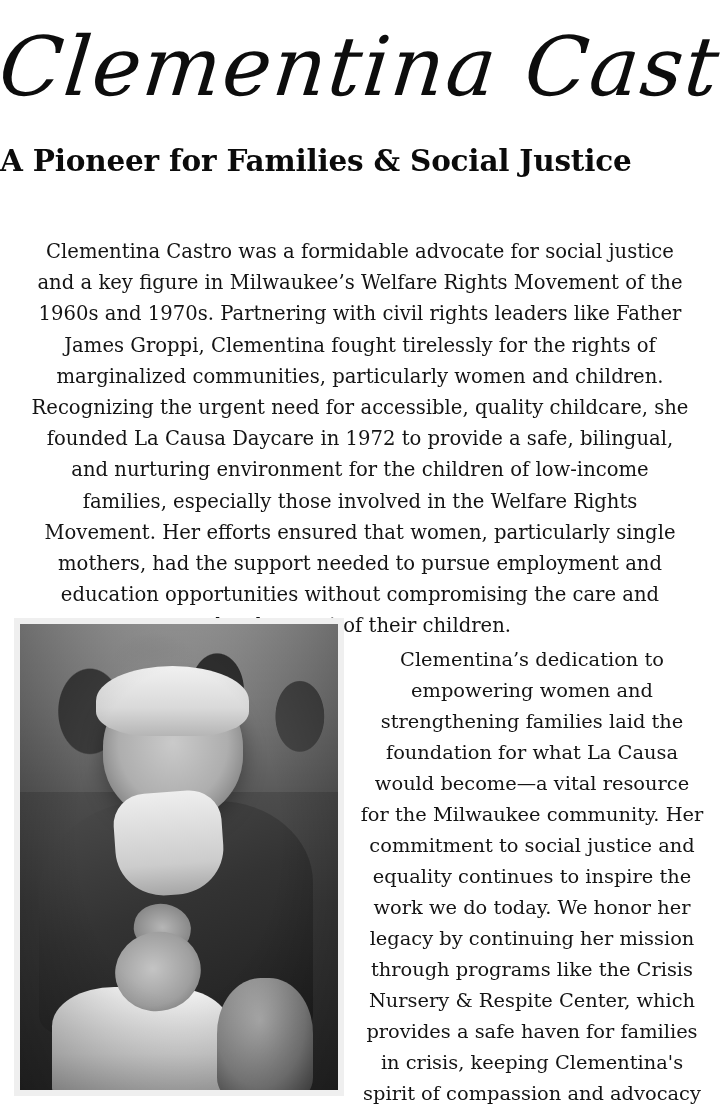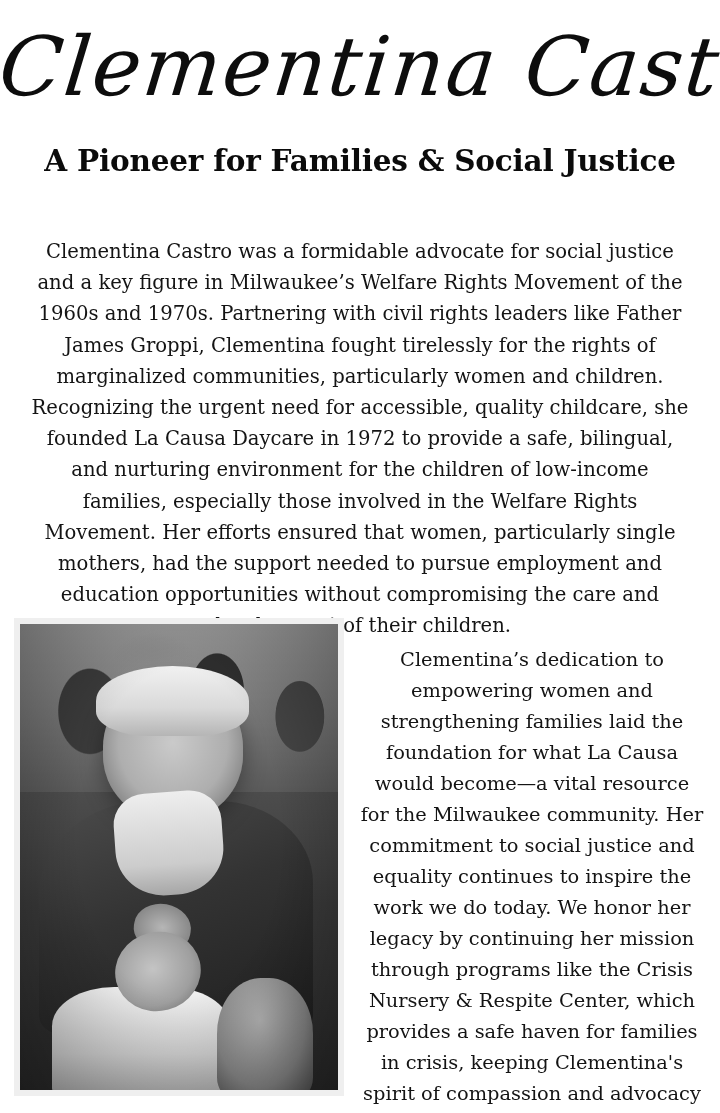--- a/index.html
+++ b/index.html
@@ -40,21 +40,21 @@
     white-space: nowrap;
     transform: skewX(-6deg);
   }
 
   
   .subtitle {
     position: absolute;
     top: 143px;
     left: 0;
     width: 720px;
-    text-align: center;
+    text-align: left;
     font-family: "DejaVu Serif", serif;
     font-weight: bold;
     font-size: 29.5px;
     letter-spacing: -0.2px;
     color: #0b0b0b;
     white-space: nowrap;
   }
 
   
   .intro {

